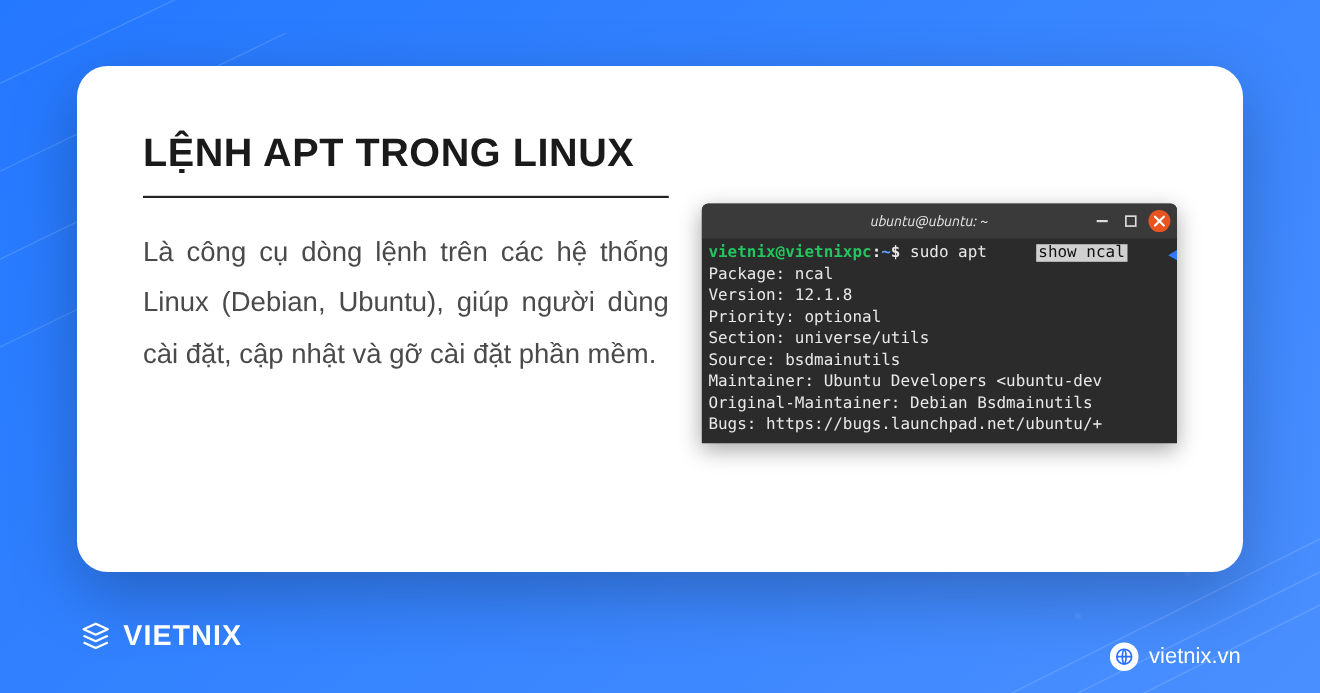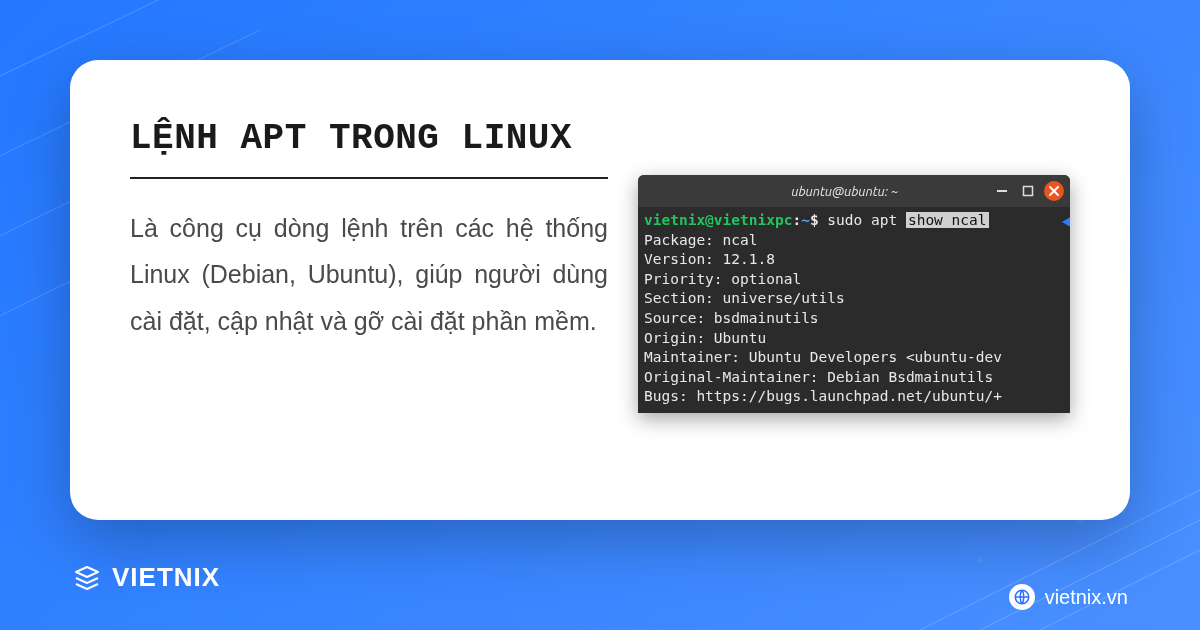--- a/index.html
+++ b/index.html
@@ -39,21 +39,20 @@
     flex: 1;
     min-width: 0;
   }
   
   .title {
     font-size: 36px;
     font-weight: 800;
     color: #1a1a1a;
     letter-spacing: 0.5px;
     margin-bottom: 18px;
-    font-family: Liberation Mono, monospace;
   }
   
   .hr {
     height: 2px;
     background: #222;
     width: 100%;
     margin-bottom: 26px;
   }
   
   .desc {
@@ -125,20 +124,21 @@
     overflow:hidden;
   }
   .prompt-user { color: #22c55e; font-weight:bold; }
   .prompt-colon { color: #e8e8e8; font-weight:bold;}
   .prompt-path { color: #5c9dff; font-weight:bold;}
   .cmd { color: #e8e8e8; }
   .cmd-hl {
     background: #d0d0d0;
     color: #111;
     padding: 0 2px;
+    margin-left: 36px;
   }
   .arrow-indicator{
     position:absolute;
     top:40px;
     right:-4px;
     width:0;height:0;
     border-top:7px solid transparent;
     border-bottom:7px solid transparent;
     border-right:12px solid #2f7cff;
   }
@@ -226,21 +226,20 @@
       <div class="term-body">
         <div>
           <span class="prompt-user">vietnix@vietnixpc</span><span class="prompt-colon">:</span><span class="prompt-path">~</span><span class="prompt-colon">$</span>
           <span class="cmd">sudo apt </span><span class="cmd-hl">show ncal</span>
         </div>
         <div>Package: ncal</div>
         <div>Version: 12.1.8</div>
         <div>Priority: optional</div>
         <div>Section: universe/utils</div>
         <div>Source: bsdmainutils</div>
-        <div>Origin: Ubuntu</div>
         <div>Maintainer: Ubuntu Developers &lt;ubuntu-dev</div>
         <div>Original-Maintainer: Debian Bsdmainutils</div>
         <div>Bugs: https://bugs.launchpad.net/ubuntu/+</div>
       </div>
       <div class="arrow-indicator"></div>
     </div>
   </div>
 </div>
 
 <div class="footer">

